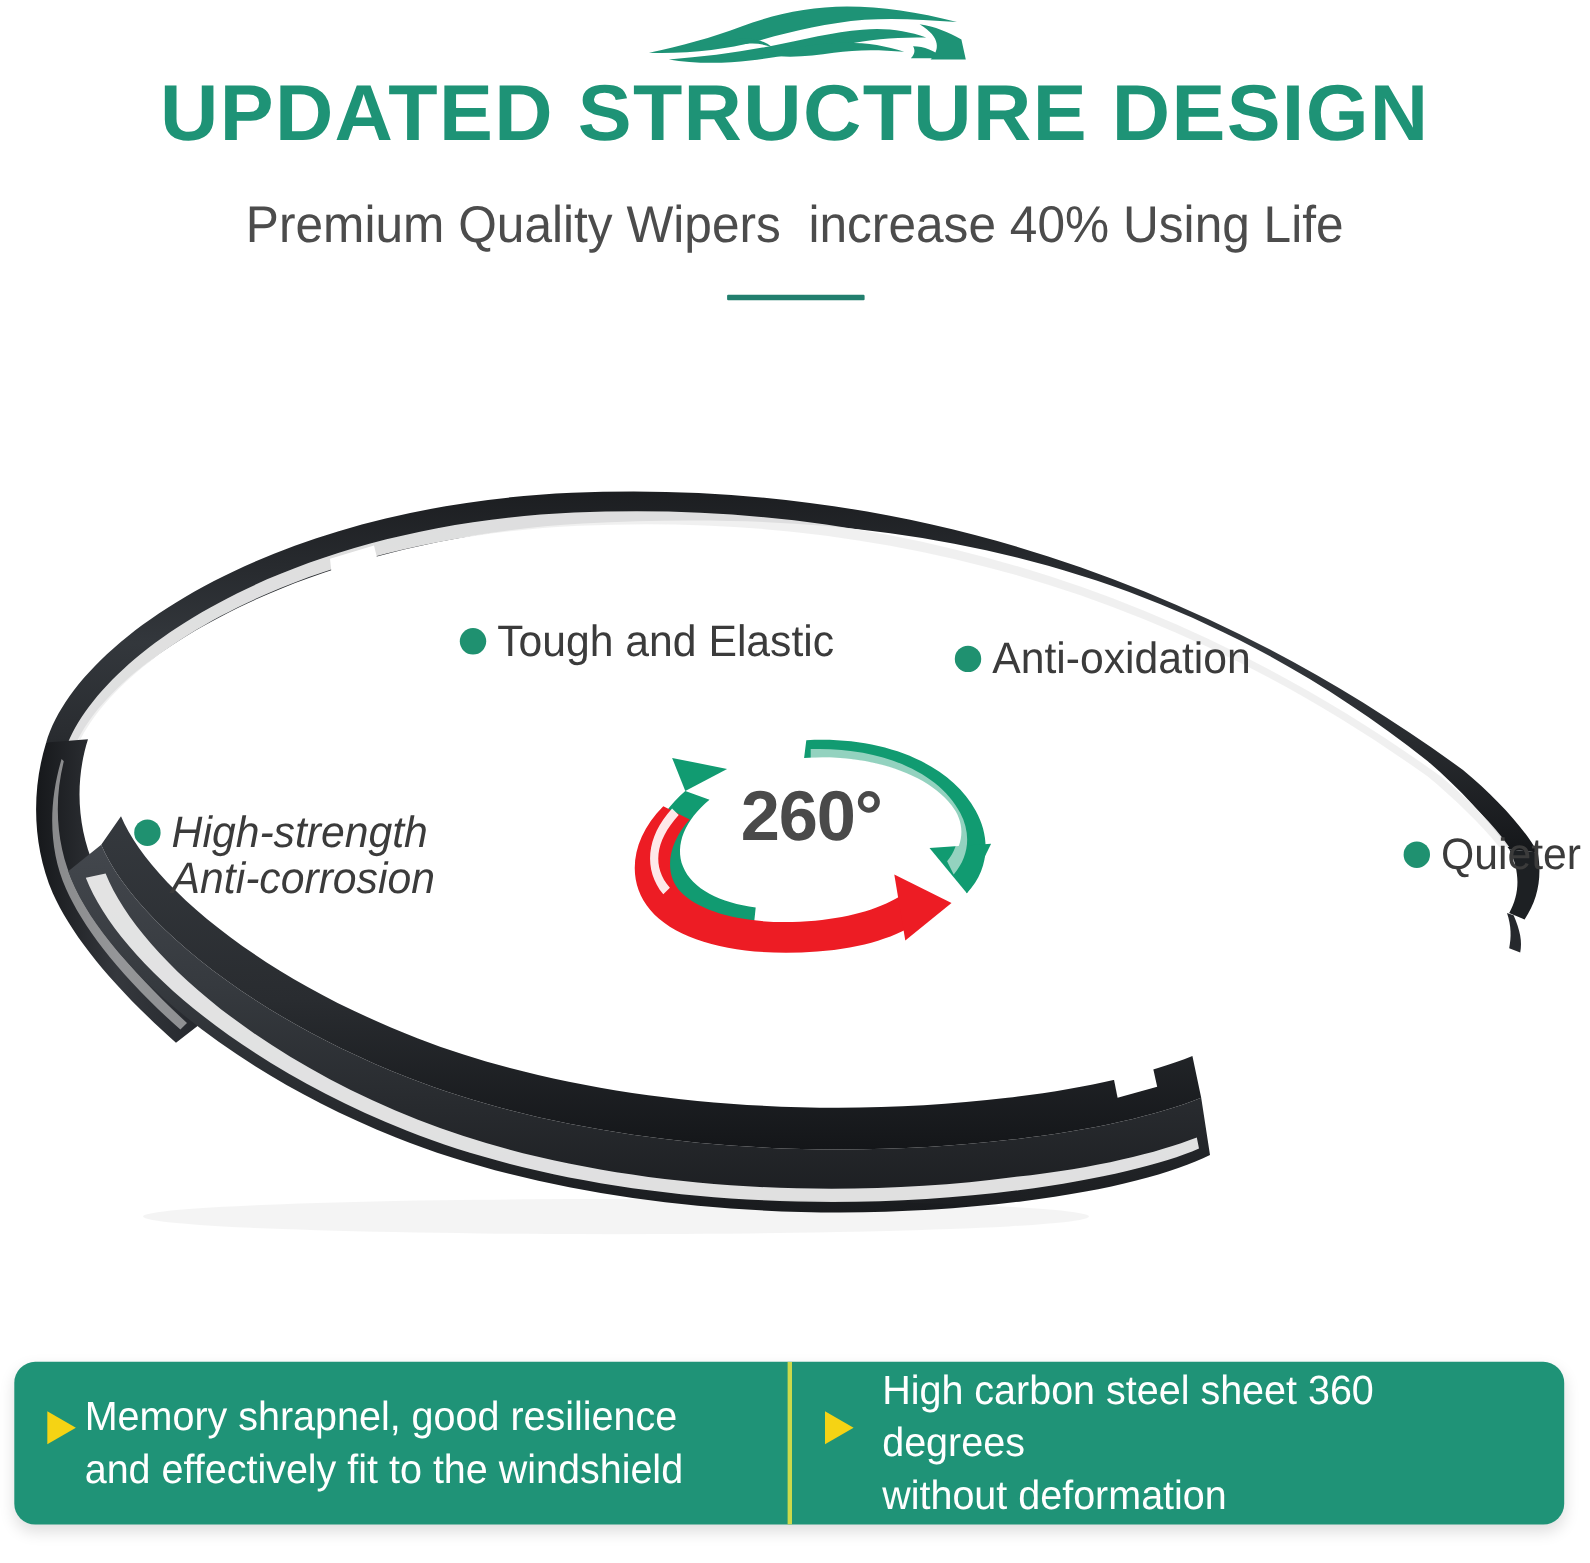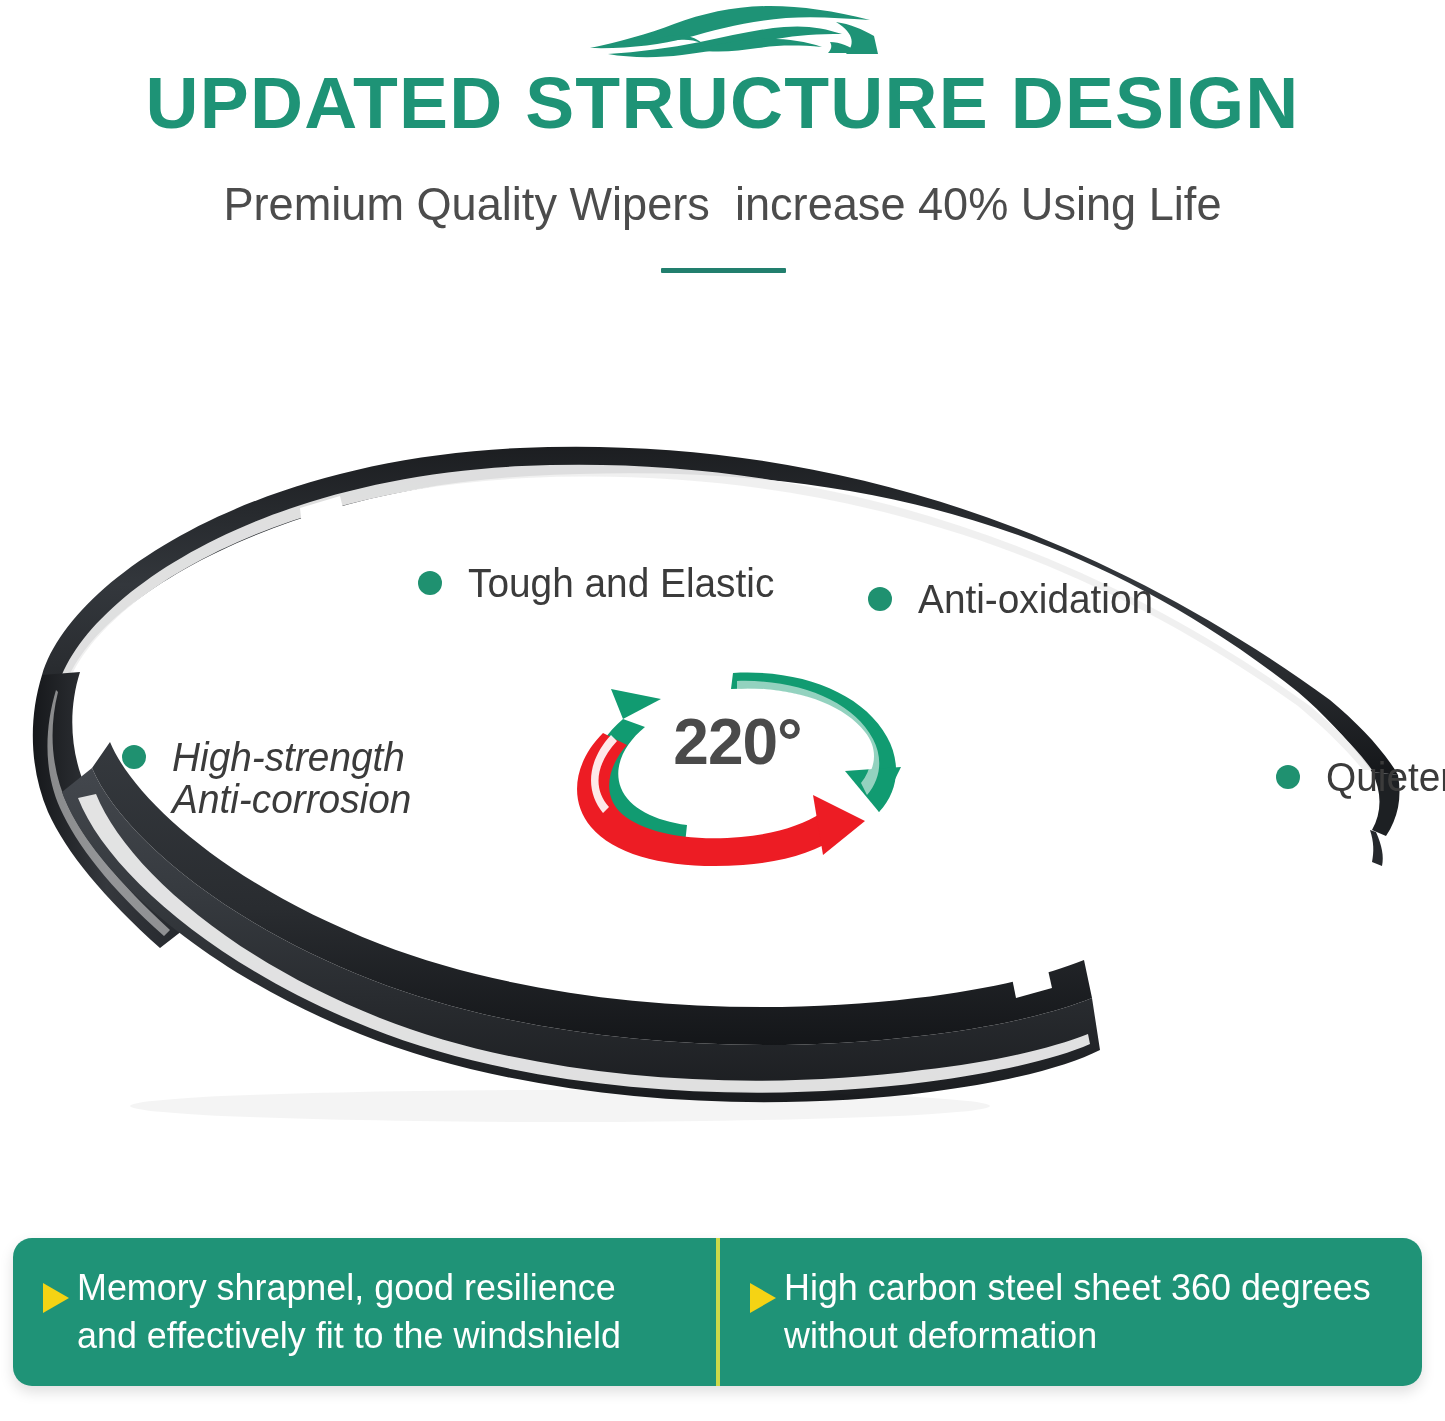--- a/index.html
+++ b/index.html
@@ -83,21 +83,21 @@
     top: 0;
     width: 1445px;
     height: 740px;
   }
 
   
   .feature {
     position: absolute;
     display: flex;
     align-items: flex-start;
-    gap: 26px;
+    gap: 10px;
   }
 
   .feature .dot {
     width: 24px;
     height: 24px;
     border-radius: 50%;
     background: #1f9170;
     flex: 0 0 auto;
     margin-top: 9px;
   }
@@ -158,21 +158,21 @@
   }
 
   .benefit {
     position: relative;
     flex: 1 1 0;
     display: flex;
     align-items: center;
     padding: 0 22px 0 30px;
   }
 
-  #benefit-right { border-left: 4px solid #cbd94a; }
+  #benefit-right { border-left: 4px solid #cbd94a; gap: 18px; }
 
   .tri {
     width: 0;
     height: 0;
     border-left: 26px solid #f5d314;
     border-top: 15px solid transparent;
     border-bottom: 15px solid transparent;
     flex: 0 0 auto;
     margin-right: 8px;
     margin-top: -28px;
@@ -317,21 +317,21 @@
       <path d="M58 64 C30 88 20 118 32 144 C44 170 78 186 120 189 L122 170
                C90 166 64 153 56 133 C48 113 58 90 80 72 Z" fill="#119b71"></path>
       <path d="M58 64 L46 34 L96 44 Z" fill="#119b71"></path>
 
       <path d="M38 78 C8 108 4 146 26 172 C52 203 112 215 178 210 C220 207 252 196 272 182
                L256 158 C238 170 210 179 176 182 C122 187 74 177 54 156 C38 139 42 112 62 90 Z" fill="#ed1c24"></path>
       <path d="M258 200 L300 166 L248 140 Z" fill="#ed1c24"></path>
 
       <path d="M52 86 C30 110 28 134 44 152 L38 158 C20 136 22 106 46 80 Z" fill="#ffffff" opacity="0.9"></path>
     </svg>
-    <div id="badge-label">220°</div>
+    <div id="badge-label">260°</div>
   </div>
 
   <div id="bottom-bar">
     <div class="benefit" id="benefit-left">
       <span class="tri"></span>
       <span class="btext">Memory shrapnel, good resilience
 and effectively fit to the windshield</span>
     </div>
     <div class="benefit" id="benefit-right">
       <span class="tri"></span>

